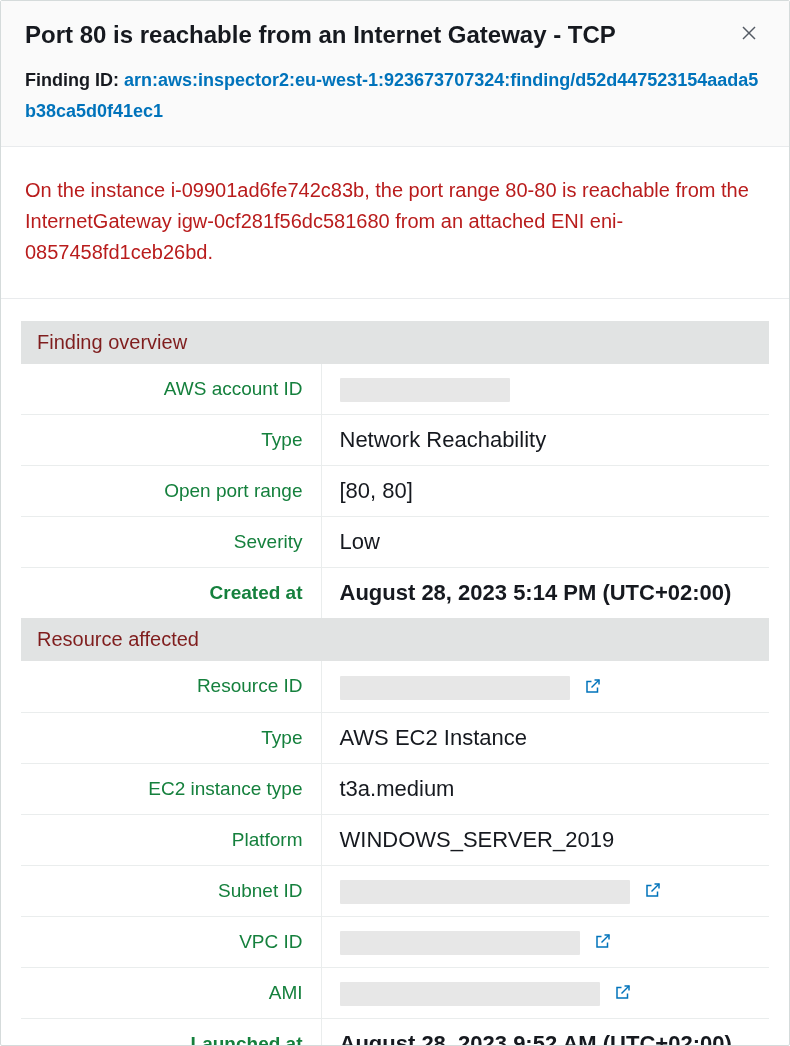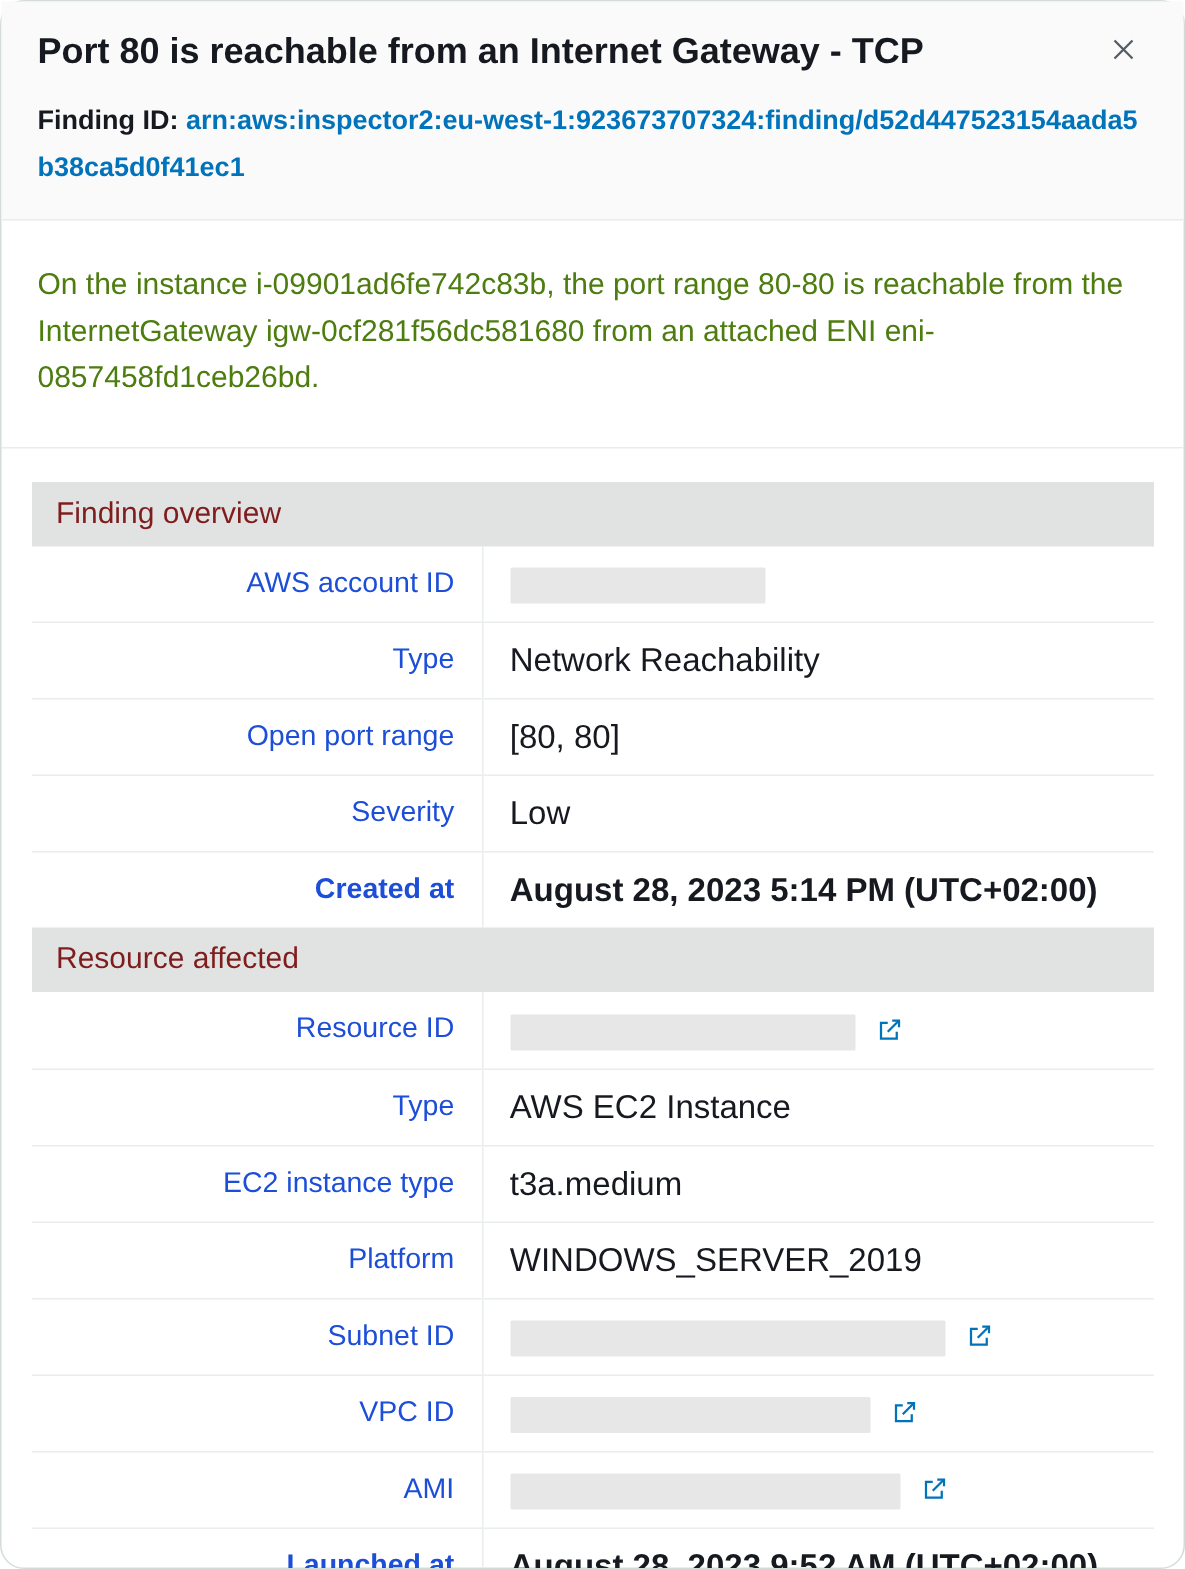--- a/index.html
+++ b/index.html
@@ -6,21 +6,21 @@
   body {
     font-family: "Amazon Ember", "Helvetica Neue", Arial, sans-serif;
     width: 790px;
     height: 1046px;
     background: #fff;
     color: #16191f;
     overflow: hidden;
   }
   .panel {
     border: 1px solid #d5dbdb;
-    border-radius: 16px;
+    border-radius: 2px;
     height: 100%;
     display: flex;
     flex-direction: column;
     justify-content: flex-end;
   }
   .header {
     padding: 18px 24px 20px 24px;
     border-bottom: 1px solid #e9ebed;
     background: #fafafa;
   }
@@ -60,21 +60,21 @@
   .finding-id-link {
     color: #0073bb;
     font-weight: 700;
     word-break: break-all;
     cursor: pointer;
   }
   .description {
     padding: 28px 24px 30px 24px;
     font-size: 20px;
     line-height: 1.55;
-    color: #4d7c0f;
+    color: #b91c1c;
     border-bottom: 1px solid #e9ebed;
   }
   .content {
     padding: 22px 20px 0 20px;
     flex: 1;
     overflow: auto;
   }
   .section-header {
     background: #e1e3e3;
     padding: 10px 16px;
@@ -88,21 +88,21 @@
   }
   .kv-row {
     border-bottom: 1px solid #eaeded;
   }
   .kv-row:last-child { border-bottom: none; font-weight: bold; }
   .kv-key {
     width: 300px;
     text-align: right;
     padding: 12px 18px 12px 10px;
     font-size: 19px;
-    color: #1d4ed8;
+    color: #15803d;
     vertical-align: middle;
     border-right: 1px solid #eaeded;
   }
   .kv-val {
     padding: 12px 10px 12px 18px;
     font-size: 22px;
     color: #16191f;
     vertical-align: middle;
   }
   .redacted {

